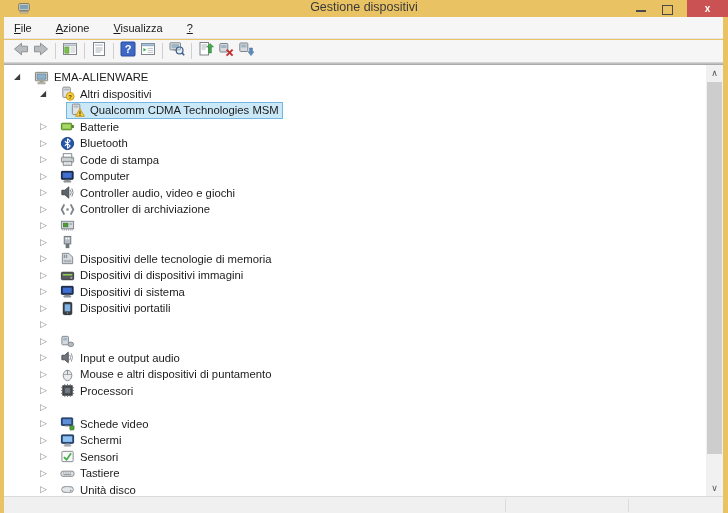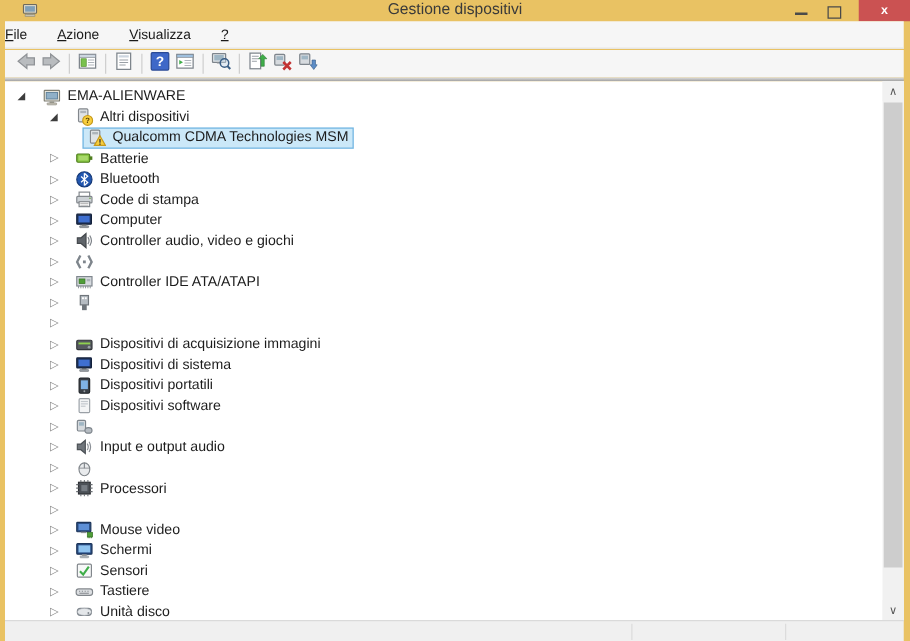--- a/index.html
+++ b/index.html
@@ -15,21 +15,21 @@
          font-size:12.5px;color:#3a3a3a;}
   .caption{position:absolute;right:0;top:0;height:17px;display:flex;align-items:flex-end;}
   .cap-btn{width:27px;height:17px;display:flex;align-items:center;justify-content:center;}
   .cap-min i{display:block;width:10px;height:2px;background:#4a4a4a;margin-top:5px;}
   .cap-max i{display:block;width:9px;height:8px;border:1.5px solid #4a4a4a;margin-top:2px;}
   .cap-close{width:41px;height:17px;background:var(--close_button,#cb5252);color:#fff;
              font-size:10px;font-weight:bold;display:flex;align-items:center;justify-content:center;margin-left:6px;}
 
   
   .menubar{position:absolute;top:17px;left:4px;right:5px;height:22px;background:#f6f6f6;
-           border-bottom:1px solid #e6e6e6;display:flex;align-items:center;box-sizing:border-box;}
+           border-bottom:1px solid #e6e6e6;display:flex;align-items:center;padding-left:10px;box-sizing:border-box;}
   .menu-item{font-size:11px;color:#1a1a1a;margin-right:24px;}
   .menu-item u{text-decoration:underline;}
 
   
   .toolbar{position:absolute;top:40px;left:4px;right:5px;height:22px;background:#f6f6f6;
            display:flex;align-items:center;padding-left:7px;box-sizing:border-box;}
   .tb-btn{width:20px;height:18px;display:flex;align-items:center;justify-content:center;}
   .tb-btn svg{width:16px;height:16px;}
   .tb-sep{width:1px;height:16px;background:#cfcfcf;margin:0 4px;}
 
@@ -284,63 +284,74 @@
         <div class="tree-row" style="padding-left: 36px;">
           <span class="twisty collapsed">▷</span>
           <span class="itembox">
             <span class="t-icon">
               <svg viewBox="0 0 16 16">
                 <path d="M4.6 2.6 L1.8 8 L4.6 13.4" fill="none" stroke="#7e858c" stroke-width="2"></path>
                 <path d="M11.4 2.6 L14.2 8 L11.4 13.4" fill="none" stroke="#7e858c" stroke-width="2"></path>
                 <rect x="6.8" y="6.8" width="2.4" height="2.4" fill="#7e858c"></rect>
               </svg>
             </span>
+            <span>Controller di archiviazione</span>
           </span>
         </div>
         <div class="tree-row" style="padding-left: 36px;">
           <span class="twisty collapsed">▷</span>
           <span class="itembox">
             <span class="t-icon">
               <svg viewBox="0 0 16 16">
                 <rect x="1.5" y="3.5" width="13" height="8" fill="#d6dade" stroke="#7e858c"></rect>
                 <rect x="3.5" y="5.5" width="5" height="4" fill="#4f9e38" stroke="#357123" stroke-width="0.6"></rect>
                 <rect x="10" y="5.5" width="3" height="2" fill="#aeb4ba"></rect>
                 <path d="M3 11.5 v2 M5 11.5 v2 M7 11.5 v2 M9 11.5 v2 M11 11.5 v2 M13 11.5 v2" stroke="#8b9096" stroke-width="0.8"></path>
               </svg>
             </span>
-            <span>Controller IDE ATA/ATAPI</span>
           </span>
         </div>
         <div class="tree-row" style="padding-left: 36px;">
           <span class="twisty collapsed">▷</span>
           <span class="itembox">
             <span class="t-icon">
               <svg viewBox="0 0 16 16">
                 <rect x="4.5" y="1.5" width="7" height="8" fill="#b6bcc2" stroke="#6f757b"></rect>
                 <rect x="6" y="3" width="1.6" height="1.6" fill="#fff"></rect>
                 <rect x="8.4" y="3" width="1.6" height="1.6" fill="#fff"></rect>
                 <rect x="6" y="9.5" width="4" height="4.5" fill="#6f757b"></rect>
               </svg>
             </span>
           </span>
         </div>
         <div class="tree-row" style="padding-left: 36px;">
           <span class="twisty collapsed">▷</span>
+          <span class="itembox">
+            <span class="t-icon">
+              <svg viewBox="0 0 16 16">
+                <path d="M2.5 2.5 L9.5 2.5 L13.5 6.5 L13.5 13.5 L2.5 13.5 Z" fill="#d6dade" stroke="#7e858c"></path>
+                <rect x="4" y="4" width="1.4" height="3.4" fill="#8b9096"></rect>
+                <rect x="6.2" y="4" width="1.4" height="3.4" fill="#8b9096"></rect>
+                <rect x="4" y="9.5" width="8" height="2.6" fill="#aeb4ba"></rect>
+              </svg>
+            </span>
+            <span>Dispositivi delle tecnologie di memoria</span>
+          </span>
         </div>
         <div class="tree-row" style="padding-left: 36px;">
           <span class="twisty collapsed">▷</span>
           <span class="itembox">
             <span class="t-icon">
               <svg viewBox="0 0 16 16">
                 <rect x="1.5" y="4.5" width="13" height="8" rx="1" fill="#55595f" stroke="#34373b"></rect>
                 <rect x="3" y="6.4" width="10" height="1.6" fill="#8fd14f"></rect>
                 <circle cx="12" cy="10.4" r="1.2" fill="#9aa0a6"></circle>
               </svg>
             </span>
-            <span>Dispositivi di acquisizione immagini</span>
+            <span>Dispositivi di dispositivi immagini</span>
           </span>
         </div>
         <div class="tree-row" style="padding-left: 36px;">
           <span class="twisty collapsed">▷</span>
           <span class="itembox">
             <span class="t-icon">
               <svg viewBox="0 0 16 16">
                 <rect x="1.5" y="2.5" width="12.5" height="8.5" rx="0.6" fill="#20355c" stroke="#121f3a"></rect>
                 <rect x="3" y="4" width="9.5" height="5.5" fill="#3f6fd0"></rect>
                 <rect x="5.8" y="11" width="4" height="1.4" fill="#5c6166"></rect>
@@ -358,31 +369,20 @@
                 <rect x="3.5" y="1.5" width="9" height="13" rx="1.2" fill="#3a3f46" stroke="#22262a"></rect>
                 <rect x="5" y="3.5" width="6" height="7.5" fill="#7fb2e5"></rect>
                 <circle cx="8" cy="12.8" r="0.8" fill="#9aa0a6"></circle>
               </svg>
             </span>
             <span>Dispositivi portatili</span>
           </span>
         </div>
         <div class="tree-row" style="padding-left: 36px;">
           <span class="twisty collapsed">▷</span>
-          <span class="itembox">
-            <span class="t-icon">
-              <svg viewBox="0 0 16 16">
-                <rect x="3.5" y="2" width="9" height="12" rx="1" fill="#f4f5f6" stroke="#9aa0a6"></rect>
-                <rect x="5" y="4" width="6" height="1" fill="#c3c8cd"></rect>
-                <rect x="5" y="6" width="6" height="1" fill="#c3c8cd"></rect>
-                <rect x="5" y="8" width="4" height="1" fill="#c3c8cd"></rect>
-              </svg>
-            </span>
-            <span>Dispositivi software</span>
-          </span>
         </div>
         <div class="tree-row" style="padding-left: 36px;">
           <span class="twisty collapsed">▷</span>
           <span class="itembox">
             <span class="t-icon">
               <svg viewBox="0 0 16 16">
                 <rect x="2" y="2.5" width="7" height="9" rx="1" fill="#d6dade" stroke="#7e858c"></rect>
                 <rect x="3.4" y="4" width="4.2" height="3" fill="#9fb6c4"></rect>
                 <ellipse cx="11.5" cy="11" rx="3" ry="2.4" fill="#b6bcc2" stroke="#7e858c"></ellipse>
               </svg>
@@ -404,20 +404,21 @@
         <div class="tree-row" style="padding-left: 36px;">
           <span class="twisty collapsed">▷</span>
           <span class="itembox">
             <span class="t-icon">
               <svg viewBox="0 0 16 16">
                 <ellipse cx="8" cy="9" rx="4.6" ry="5.5" fill="#e9ebed" stroke="#82878c"></ellipse>
                 <path d="M8 3.5 L8 8" stroke="#82878c"></path>
                 <path d="M3.4 8 L12.6 8" stroke="#82878c" stroke-width="0.7"></path>
               </svg>
             </span>
+            <span>Mouse e altri dispositivi di puntamento</span>
           </span>
         </div>
         <div class="tree-row" style="padding-left: 36px;">
           <span class="twisty collapsed">▷</span>
           <span class="itembox">
             <span class="t-icon">
               <svg viewBox="0 0 16 16">
                 <rect x="3" y="3" width="10" height="10" fill="#4c5157" stroke="#2c2f33"></rect>
                 <rect x="5.4" y="5.4" width="5.2" height="5.2" fill="#767c83"></rect>
                 <path d="M5 1 v2 M8 1 v2 M11 1 v2 M5 13 v2 M8 13 v2 M11 13 v2 M1 5 h2 M1 8 h2 M1 11 h2 M13 5 h2 M13 8 h2 M13 11 h2" stroke="#6b7075" stroke-width="0.9"></path>
@@ -434,21 +435,21 @@
           <span class="itembox">
             <span class="t-icon">
               <svg viewBox="0 0 16 16">
                 <rect x="1.5" y="2" width="12" height="8" rx="0.6" fill="#2b4f86" stroke="#1b3358"></rect>
                 <rect x="3" y="3.4" width="9" height="5.2" fill="#5d8fd6"></rect>
                 <rect x="5" y="10" width="4.5" height="1.2" fill="#8b9096"></rect>
                 <rect x="10.5" y="10.5" width="4.5" height="4" fill="#4f9e38" stroke="#357123" stroke-width="0.6"></rect>
                 <path d="M11.2 14.5 v1.1 M12.6 14.5 v1.1 M14 14.5 v1.1" stroke="#357123" stroke-width="0.7"></path>
               </svg>
             </span>
-            <span>Mouse video</span>
+            <span>Schede video</span>
           </span>
         </div>
         <div class="tree-row" style="padding-left: 36px;">
           <span class="twisty collapsed">▷</span>
           <span class="itembox">
             <span class="t-icon">
               <svg viewBox="0 0 16 16">
                 <rect x="1.5" y="2" width="13" height="9" rx="0.8" fill="#2b4f86" stroke="#1b3358"></rect>
                 <rect x="3" y="3.5" width="10" height="6" fill="#8fc3ef"></rect>
                 <rect x="6" y="11" width="4" height="1.5" fill="#8b9096"></rect>

